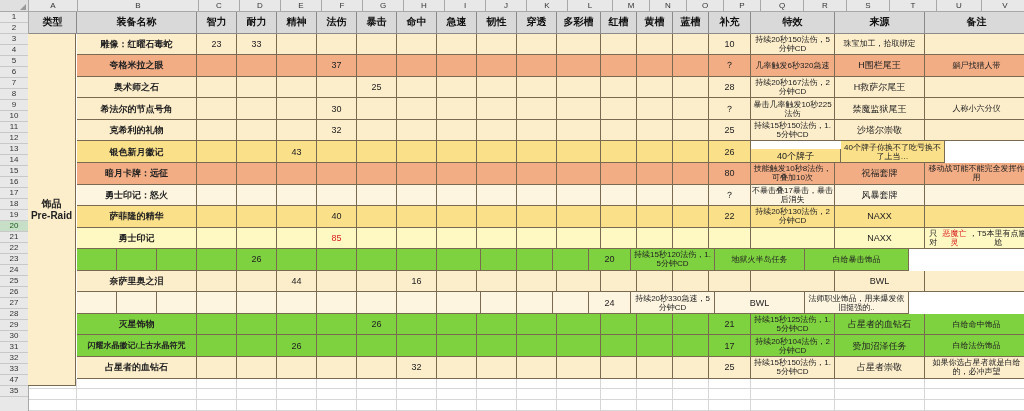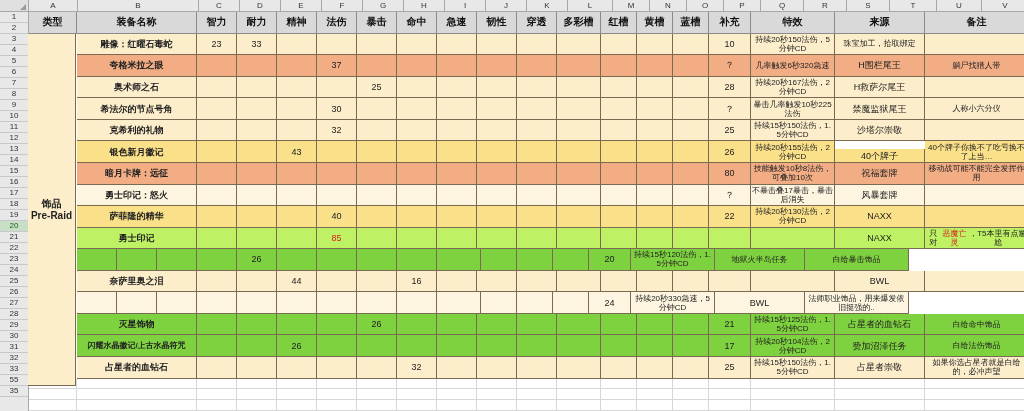--- a/index.html
+++ b/index.html
@@ -79,21 +79,21 @@
     font-size:10px;font-weight:bold;line-height:12px;
     text-align:center;color:#222;
   }
 
   
   .bg-cream   {background:#fdeecb;}
   .bg-salmon  {background:#f2ad85;}
   .bg-yellow  {background:#fbe08a;}
   .bg-ivory   {background:#fdf5e0;}
   .bg-green   {background:#7ed13f;}
-  .bg-salmon2 {background:#bef264;}
+  .bg-salmon2 {background:#fef9c3;}
 
   .red-text{color:#d81f1f;}
 </style>
 </head>
 <body>
 
 <div id="sheet">
 
   <div class="colhead-row">
     <div class="corner-cell"></div>
@@ -151,21 +151,21 @@
         <div class="rowhead">24</div>
         <div class="rowhead">25</div>
         <div class="rowhead">26</div>
         <div class="rowhead">27</div>
         <div class="rowhead">28</div>
         <div class="rowhead">29</div>
         <div class="rowhead">30</div>
         <div class="rowhead">31</div>
         <div class="rowhead">32</div>
         <div class="rowhead">33</div>
-        <div class="rowhead">55</div>
+        <div class="rowhead">47</div>
         <div class="rowhead">35</div>
       </div>
     <div class="table-area" id="tablearea">
         <div class="trow hdr-row">
           <div class="cell hdr" style="width: 48px; flex: 0 0 48px;">类型</div>
           <div class="cell hdr" style="width: 120px; flex: 0 0 120px;">装备名称</div>
           <div class="cell hdr" style="width: 40px; flex: 0 0 40px;">智力</div>
           <div class="cell hdr" style="width: 40px; flex: 0 0 40px;">耐力</div>
           <div class="cell hdr" style="width: 40px; flex: 0 0 40px;">精神</div>
           <div class="cell hdr" style="width: 40px; flex: 0 0 40px;">法伤</div>
@@ -298,21 +298,20 @@
           <div class="cell bg-yellow" style="width: 40px; flex: 0 0 40px;"></div>
           <div class="cell bg-yellow" style="width: 40px; flex: 0 0 40px;"></div>
           <div class="cell bg-yellow" style="width: 40px; flex: 0 0 40px;"></div>
           <div class="cell bg-yellow" style="width: 40px; flex: 0 0 40px;"></div>
           <div class="cell bg-yellow" style="width: 40px; flex: 0 0 40px;"></div>
           <div class="cell bg-yellow" style="width: 44px; flex: 0 0 44px;"></div>
           <div class="cell bg-yellow" style="width: 36px; flex: 0 0 36px;"></div>
           <div class="cell bg-yellow" style="width: 36px; flex: 0 0 36px;"></div>
           <div class="cell bg-yellow" style="width: 36px; flex: 0 0 36px;"></div>
           <div class="cell bg-yellow" style="width: 42px; flex: 0 0 42px;">26</div>
-          <div class="cell bg-yellow txt-sm" style="width: 84px; flex: 0 0 84px;">持续20秒155法伤，2分钟CD</div>
           <div class="cell bg-yellow" style="width: 90px; flex: 0 0 90px; margin-top: 8px;">40个牌子</div>
           <div class="cell bg-yellow txt-sm" style="width: 104px; flex: 0 0 104px;">40个牌子你换不了吃亏换不了上当…</div>
         </div>
         <div class="trow data-row">
           <div style="width: 48px; flex: 0 0 48px;"></div>
           <div class="cell bg-salmon name" style="width: 120px; flex: 0 0 120px;">暗月卡牌：远征</div>
           <div class="cell bg-salmon" style="width: 40px; flex: 0 0 40px;"></div>
           <div class="cell bg-salmon" style="width: 40px; flex: 0 0 40px;"></div>
           <div class="cell bg-salmon" style="width: 40px; flex: 0 0 40px;"></div>
           <div class="cell bg-salmon" style="width: 40px; flex: 0 0 40px;"></div>

